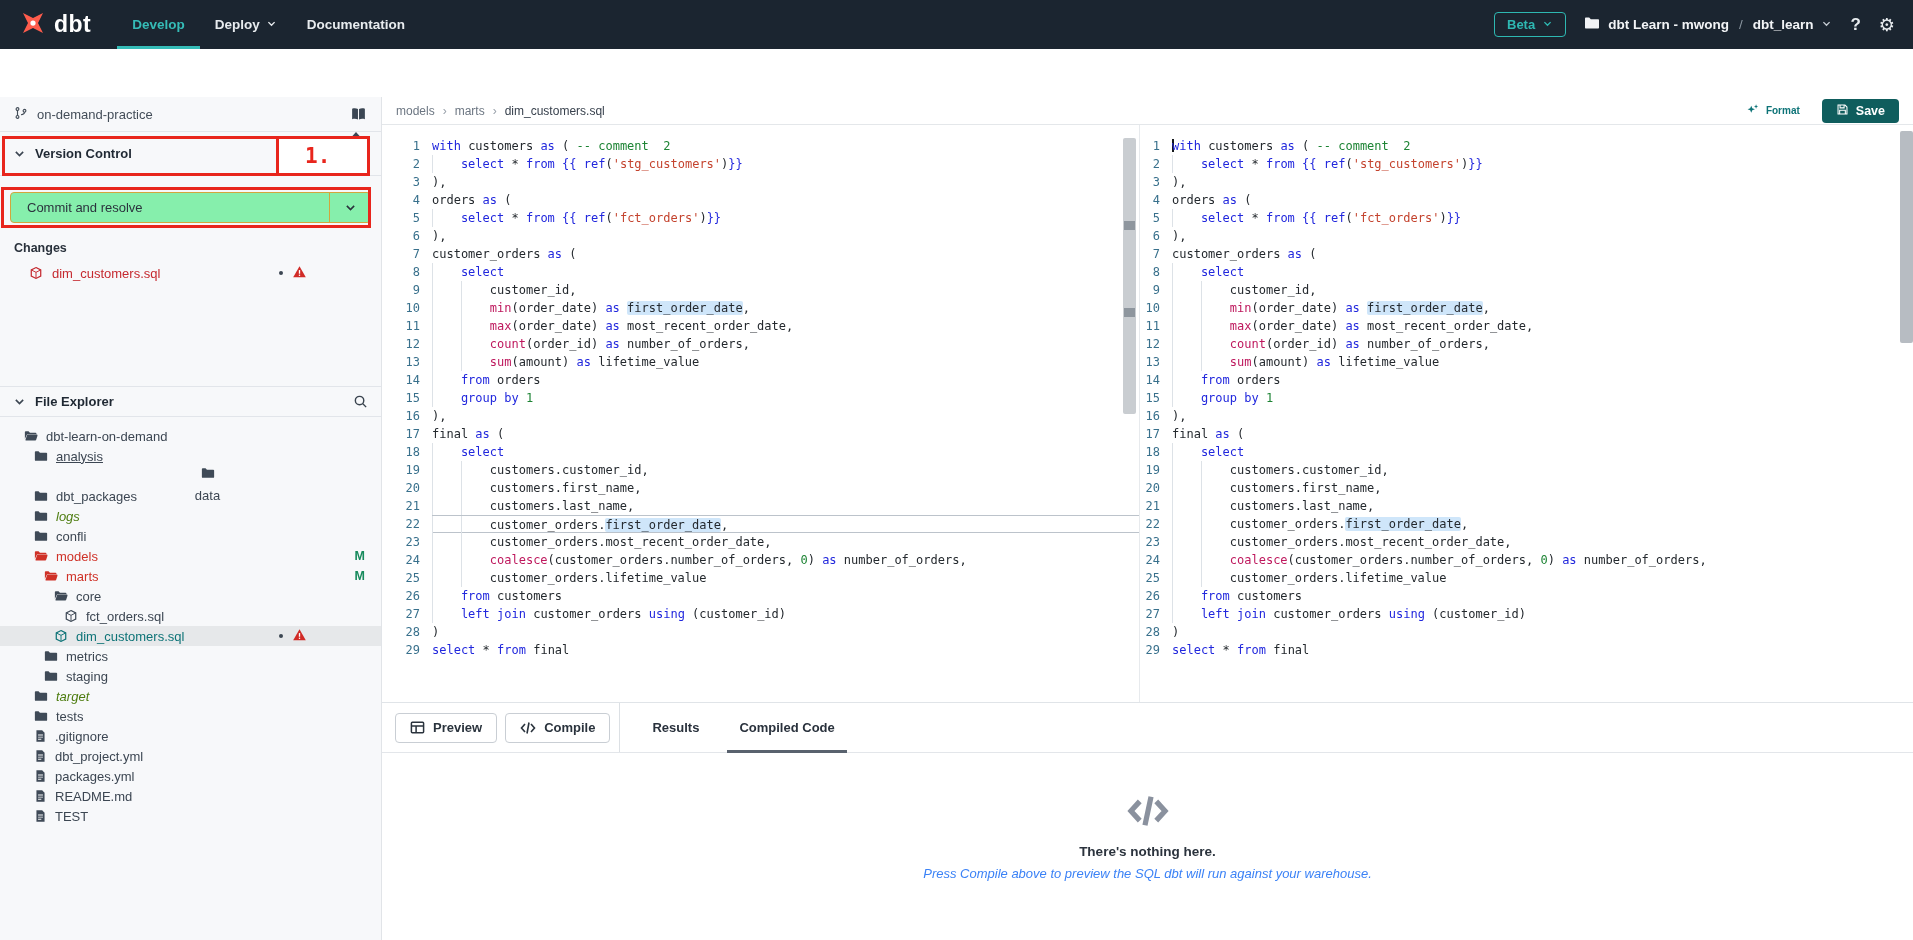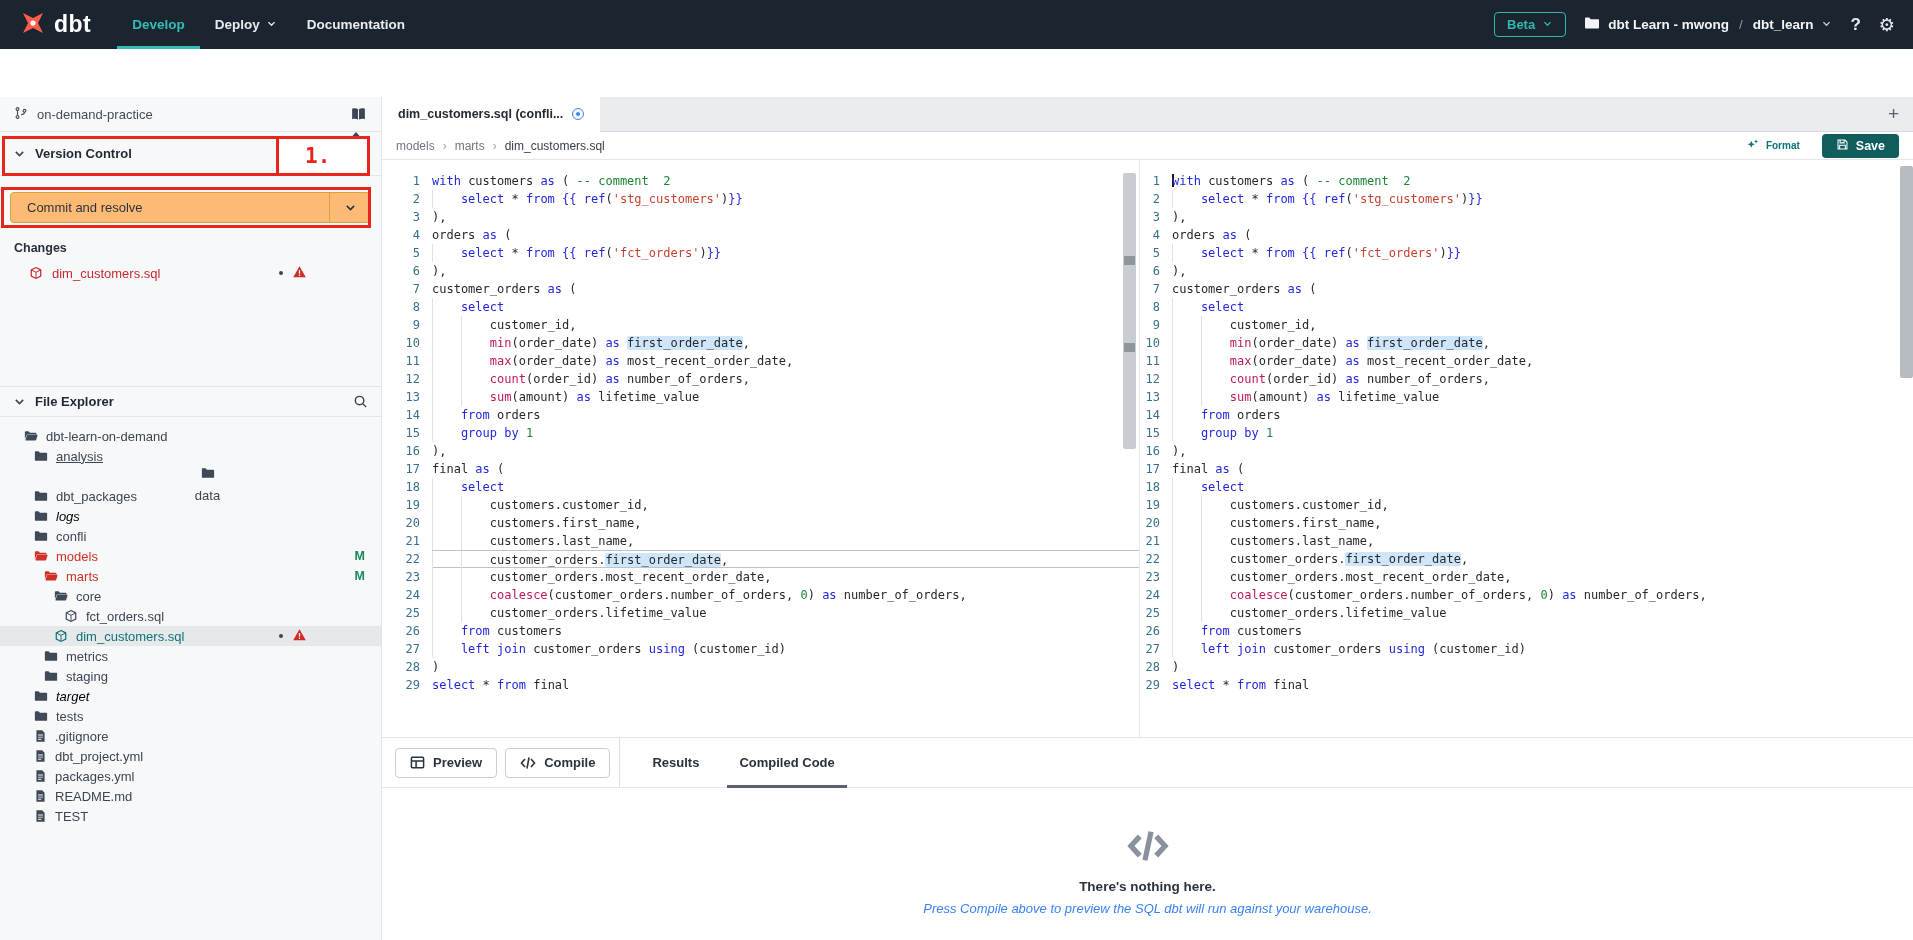--- a/index.html
+++ b/index.html
@@ -30,35 +30,35 @@
   .branch-row .sp { flex:1; }
   .book-ic { color:#3b4653; cursor:pointer; display:flex; }
   .caret-up { position:absolute; top:35px; left:348px; width:0; height:0; border-left:8px solid transparent; border-right:8px solid transparent; border-bottom:9px solid #3b4653; z-index:3; }
 
   .vc-header, .fe-header { height:44px; display:flex; align-items:center; gap:9px; padding:0 13px; font-size:13px; font-weight:700; color:#1f2833; border-bottom:1px solid #e2e5ea; cursor:pointer; }
   .fe-header { height:31px; border-top:1px solid #e2e5ea; }
   .fe-header .sp, .vc-header .sp { flex:1; }
   .sec-chev { color:#3c4652; display:flex; }
   .search-ic { color:#39434e; display:flex; cursor:pointer; }
 
-  .commit-btn { margin:16px 10px 0 10px; height:31px; display:flex; align-items:stretch; background:#fdba74; border:1px solid #d2a63c; border-radius:4px; cursor:pointer; overflow:hidden; }
+  .commit-btn { margin:16px 10px 0 10px; height:31px; display:flex; align-items:stretch; background:#86efac; border:1px solid #d2a63c; border-radius:4px; cursor:pointer; overflow:hidden; }
   .commit-label { flex:1; display:flex; align-items:center; padding-left:16px; font-size:13px; color:#2b333d; }
   .commit-div { width:1px; background:#d2a63c; }
   .commit-chev { width:40px; display:flex; align-items:center; justify-content:center; color:#2b333d; }
 
   .changes-title { margin:18px 0 0 14px; font-size:12.5px; font-weight:700; color:#29313b; }
   .changes-row { margin-top:8px; height:20px; display:flex; align-items:center; gap:9px; padding-left:29px; color:#c5292f; font-size:13px; position:relative; cursor:pointer; }
 
   .row-right { position:absolute; right:74px; top:0; height:20px; display:flex; align-items:center; gap:9px; }
   .mod-dot { width:4px; height:4px; border-radius:50%; background:#3c4652; }
 
   .fe-spacer { height:103px; }
   .tree { margin-top:9px; }
   .tree-row { height:20px; display:flex; align-items:center; gap:8px; font-size:13px; color:#3c4652; position:relative; cursor:pointer; }
-  .tree-row.muted { color:#000000; font-style:italic; }
+  .tree-row.muted { color:#4d7c0f; font-style:italic; }
   .tree-row.red { color:#cf3127; }
   .tree-row.red .t-ic { color:#cf3127; }
   .tree-row.selected { background:#e6e8ea; color:#0d7377; }
   .tree-row.selected .t-ic { color:#0d7377; }
   .t-ic { color:#3f4a57; display:flex; flex:none; }
   .t-badge { position:absolute; right:16px; color:#178a5c; font-size:12.5px; font-weight:700; }
 
   
   .anno { position:absolute; border:3px solid #e8251c; z-index:5; pointer-events:none; }
   .anno-1 { top:39px; left:2px; width:368px; height:40px; }
@@ -431,27 +431,20 @@
         </div>
       </div>
 
     <div class="anno anno-1">
       <div class="anno-label">1.</div>
     </div>
     <div class="anno anno-2"></div>
   </div>
 
   <div class="right-col">
-    <div class="tab-bar">
-      <div class="editor-tab">
-        <span>dim_customers.sql (confli...</span>
-        <span class="mod-ring"></span>
-      </div>
-      <div class="new-tab">+</div>
-    </div>
 
     <div class="toolbar">
       <div class="crumbs">
         <span class="crumb">models</span>
         <span class="crumb-sep">›</span>
         <span class="crumb">marts</span>
         <span class="crumb-sep">›</span>
         <span class="crumb">dim_customers.sql</span>
       </div>
       <div class="format-btn">

